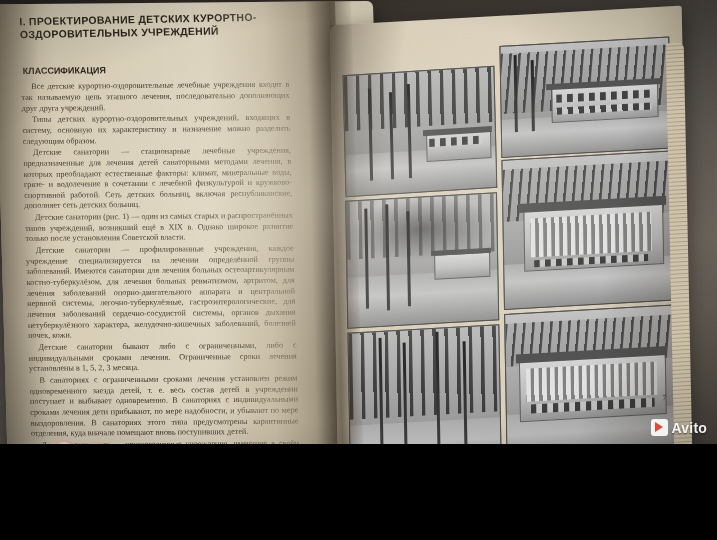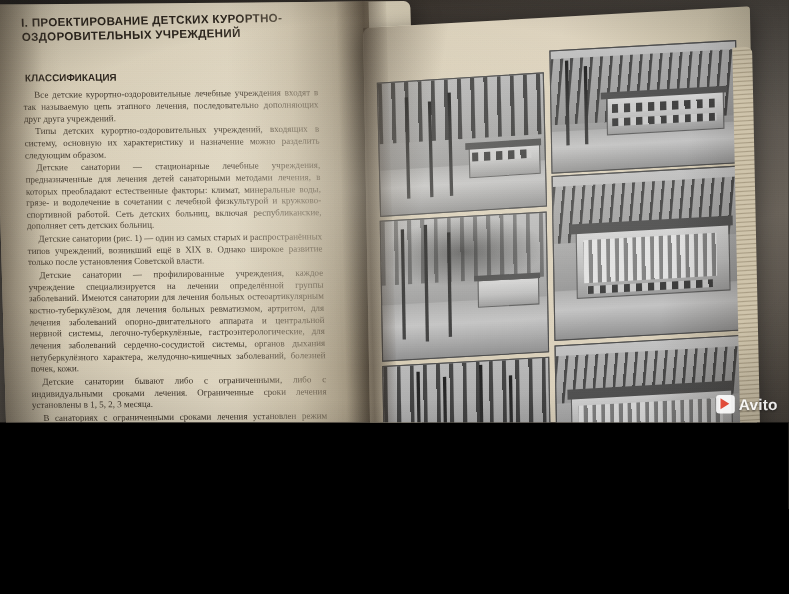--- a/index.html
+++ b/index.html
@@ -3,21 +3,21 @@
 <meta charset="utf-8">
 <style>
   html, body {
     margin: 0;
     padding: 0;
     background: #000;
   }
   #photo {
     position: relative;
     width: 717px;
-    height: 384px;
+    height: 444px;
     overflow: hidden;
     font-family: "Liberation Serif", serif;
     background: #6d655b;
   }
   
   .bg-dark {
     position: absolute;
     inset: 0;
     background:
       linear-gradient(160deg, #2a2724 0%, #3b352f 22%, #55504a 48%, #6a635a 70%, #4a443d 100%);

